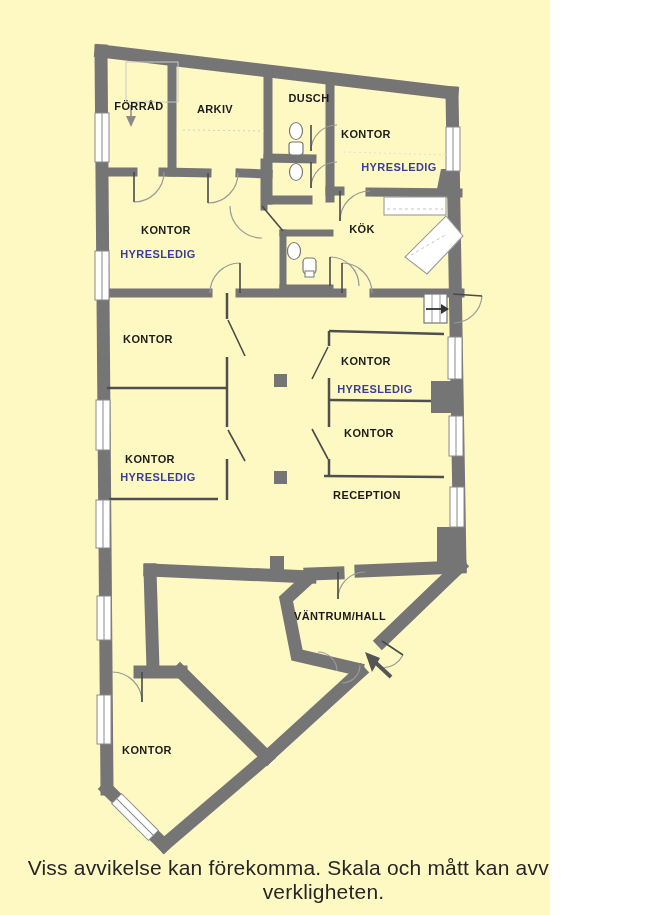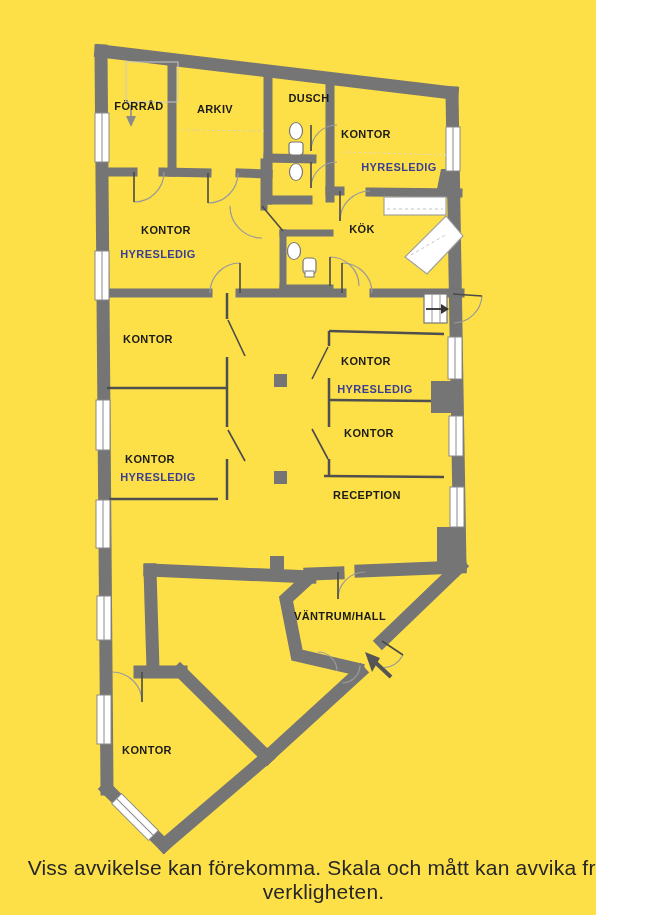--- a/index.html
+++ b/index.html
@@ -1,19 +1,19 @@
 <!DOCTYPE html>
 <html><head>
 <meta charset="utf-8">
 <style>
   html,body{margin:0;padding:0;background:#ffffff;}
   .page{
     position:relative;
-    width:596px;height:915px;
-    background:#fde047;
+    width:550px;height:915px;
+    background:#fef9c3;
     font-family:"Liberation Sans", sans-serif;
     overflow:hidden;
   }
   svg{position:absolute;top:0;left:0;}
   .room-label{
     font-family:"Liberation Sans", sans-serif;
     font-size:11px;font-weight:bold;fill:#1b1b1b;letter-spacing:0.4px;
   }
   .vacant-label{
     font-family:"Liberation Sans", sans-serif;

